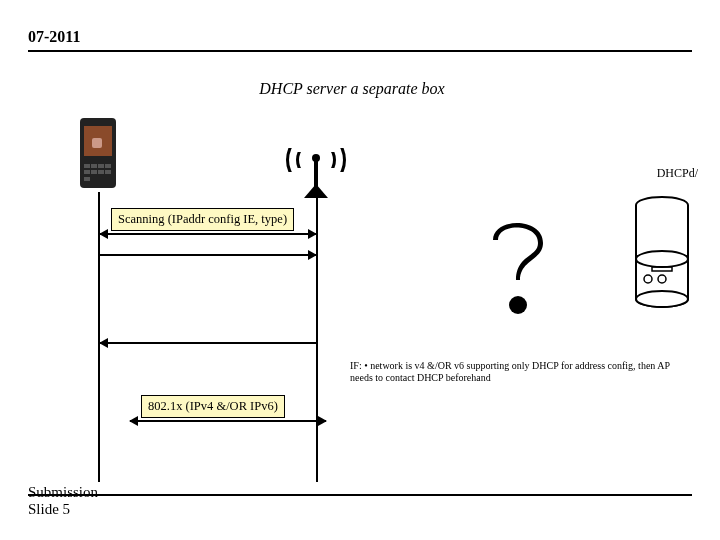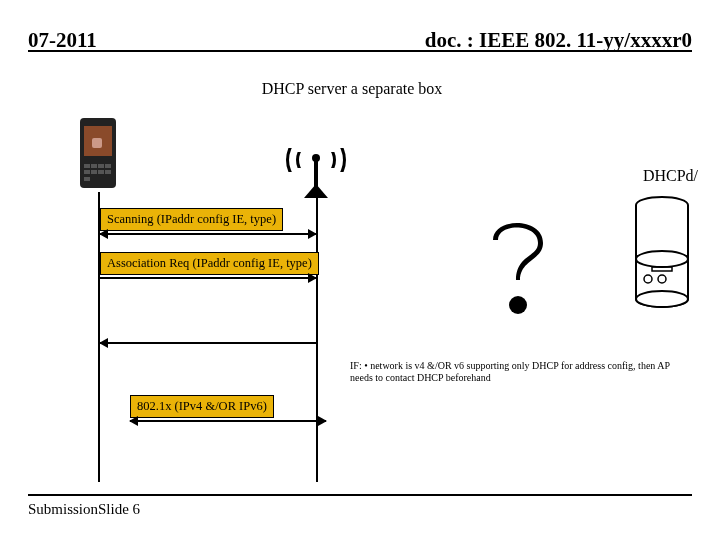--- a/index.html
+++ b/index.html
@@ -1,56 +1,55 @@
 <!DOCTYPE html>
 <html><head>
 <meta charset="utf-8">
 <style>
   * { box-sizing: border-box; margin: 0; padding: 0; }
   body { width: 720px; height: 540px; font-family: "Times New Roman", serif; position: relative; background: #fff; color: #000; }
-  .header { position: absolute; top: 28px; left: 28px; right: 28px; display: flex; justify-content: space-between; font-size: 21px; font-weight: bold; }
+  .header { position: absolute; top: 28px; left: 28px; right: 28px; display: flex; justify-content: space-between; font-size: 16px; font-weight: bold; }
   .header-rule { position: absolute; top: 50px; left: 28px; right: 28px; height: 2px; background: #000; }
-  .slide-title { position: absolute; top: 80px; left: 0; right: 16px; text-align: center; font-size: 16px; }
+  .slide-title { position: absolute; top: 80px; left: 0; right: 16px; text-align: center; font-size: 16px; font-style: italic; }
   .phone { position: absolute; top: 118px; left: 80px; width: 36px; height: 70px; background: #222; border-radius: 4px; }
   .phone-screen { position: absolute; top: 8px; left: 4px; right: 4px; height: 30px; background: #8a4a2a; }
   .phone-face { position: absolute; top: 12px; left: 8px; width: 10px; height: 10px; background: #c98; border-radius: 2px; }
   .phone-btns { position: absolute; bottom: 6px; left: 4px; right: 4px; height: 18px; display: flex; flex-wrap: wrap; gap: 1px; }
   .phone-btns span { width: 6px; height: 4px; background: #555; }
   .wifi-wrap { position: absolute; top: 130px; left: 276px; width: 80px; height: 60px; }
   .arc { position: absolute; border: 3px solid #000; border-radius: 50%; }
   .arc.l1 { width: 60px; height: 60px; left: 10px; top: 0; clip-path: polygon(0 30%, 35% 30%, 35% 70%, 0 70%); border-color: transparent; border-left-color: #000; }
   .arc.l2 { width: 40px; height: 40px; left: 20px; top: 10px; clip-path: polygon(0 30%, 35% 30%, 35% 70%, 0 70%); border-color: transparent; border-left-color: #000; }
   .arc.r1 { width: 60px; height: 60px; left: 10px; top: 0; clip-path: polygon(65% 30%, 100% 30%, 100% 70%, 65% 70%); border-color: transparent; border-right-color: #000; }
   .arc.r2 { width: 40px; height: 40px; left: 20px; top: 10px; clip-path: polygon(65% 30%, 100% 30%, 100% 70%, 65% 70%); border-color: transparent; border-right-color: #000; }
   .pole { position: absolute; left: 38px; top: 28px; width: 4px; height: 30px; background: #000; }
   .dot { position: absolute; left: 36px; top: 24px; width: 8px; height: 8px; background: #000; border-radius: 50%; }
   .tri { position: absolute; left: 28px; top: 54px; width: 0; height: 0; border-left: 12px solid transparent; border-right: 12px solid transparent; border-bottom: 14px solid #000; }
-  .server-label { position: absolute; top: 167px; right: 22px; font-size: 16px; line-height: 1.1; }
+  .server-label { position: absolute; top: 167px; right: 22px; font-size: 12px; line-height: 1.1; }
   .lifeline { position: absolute; top: 192px; width: 2px; height: 290px; background: #000; }
   .ll-left { left: 98px; }
   .ll-right { left: 316px; }
   .msg { position: absolute; left: 100px; width: 216px; }
-  .msg-label { border: 1px solid #000; background: #eab308; font-size: 12.5px; padding: 3px 6px; display: inline-block; white-space: nowrap; }
+  .msg-label { border: 1px solid #000; background: #fef9c3; font-size: 12.5px; padding: 3px 6px; display: inline-block; white-space: nowrap; margin-left: 11px; }
   .msg-line { position: relative; height: 2px; background: #000; margin-top: 2px; }
   .arrow-r::after { content: ""; position: absolute; right: -1px; top: -4px; width: 0; height: 0; border-top: 5px solid transparent; border-bottom: 5px solid transparent; border-left: 9px solid #000; }
   .arrow-l::before { content: ""; position: absolute; left: -1px; top: -4px; width: 0; height: 0; border-top: 5px solid transparent; border-bottom: 5px solid transparent; border-right: 9px solid #000; }
   .arrow-both::before { content: ""; position: absolute; left: -1px; top: -4px; width: 0; height: 0; border-top: 5px solid transparent; border-bottom: 5px solid transparent; border-right: 9px solid #000; }
   .arrow-both::after { content: ""; position: absolute; right: -1px; top: -4px; width: 0; height: 0; border-top: 5px solid transparent; border-bottom: 5px solid transparent; border-left: 9px solid #000; }
   .qmark { position: absolute; top: 205px; left: 468px; width: 100px; height: 120px; }
   .server { position: absolute; top: 195px; right: 28px; width: 60px; height: 120px; }
   .note { position: absolute; top: 360px; left: 350px; width: 340px; font-size: 10px; line-height: 1.2; }
-  .footer { position: absolute; bottom: 22px; left: 28px; right: 28px; display: flex; font-size: 15px; }
+  .footer { position: absolute; bottom: 22px; left: 28px; right: 28px; display: flex; justify-content: space-between; font-size: 15px; flex-direction: column; }
   .footer-rule { position: absolute; bottom: 44px; left: 28px; right: 28px; height: 2px; background: #000; }
 </style>
 </head>
 <body>
 
 <div class="header">
   <span>07-2011</span>
-  <span>doc. : IEEE 802. 11-yy/xxxxr0</span>
 </div>
 <div class="header-rule"></div>
 
 <div class="slide-title">DHCP server a separate box</div>
 
 <div class="phone">
   <div class="phone-screen">
       <div class="phone-face"></div>
     </div>
   <div class="phone-btns">
@@ -79,21 +78,20 @@
 <div class="server-label">DHCPd/</div>
 
 <div class="lifeline ll-left"></div>
 <div class="lifeline ll-right"></div>
 
 <div class="msg" style="top:208px">
   <span class="msg-label">Scanning (IPaddr config IE, type)</span>
   <div class="msg-line arrow-both"></div>
 </div>
 <div class="msg" style="top:252px">
-  <span class="msg-label">Association Req (IPaddr config IE, type)</span>
   <div class="msg-line arrow-r"></div>
 </div>
 <div class="msg" style="top:340px">
   <div class="msg-line arrow-l"></div>
 </div>
 <div class="msg" style="top:395px;left:130px;width:196px">
   <span class="msg-label">802.1x (IPv4 &amp;/OR IPv6)</span>
   <div class="msg-line arrow-both"></div>
 </div>
 
@@ -114,14 +112,14 @@
     <circle cx="16" cy="84" r="4" fill="none" stroke="#000" stroke-width="1.5"></circle>
     <circle cx="30" cy="84" r="4" fill="none" stroke="#000" stroke-width="1.5"></circle>
   </svg>
 </div>
 
 <div class="note">IF: • network is v4 &amp;/OR v6 supporting only DHCP for address config, then AP needs to contact DHCP beforehand</div>
 
 <div class="footer-rule"></div>
 <div class="footer">
   <span>Submission</span>
-  <span>Slide 6</span>
+  <span>Slide 5</span>
 </div>
 
 </body></html>

